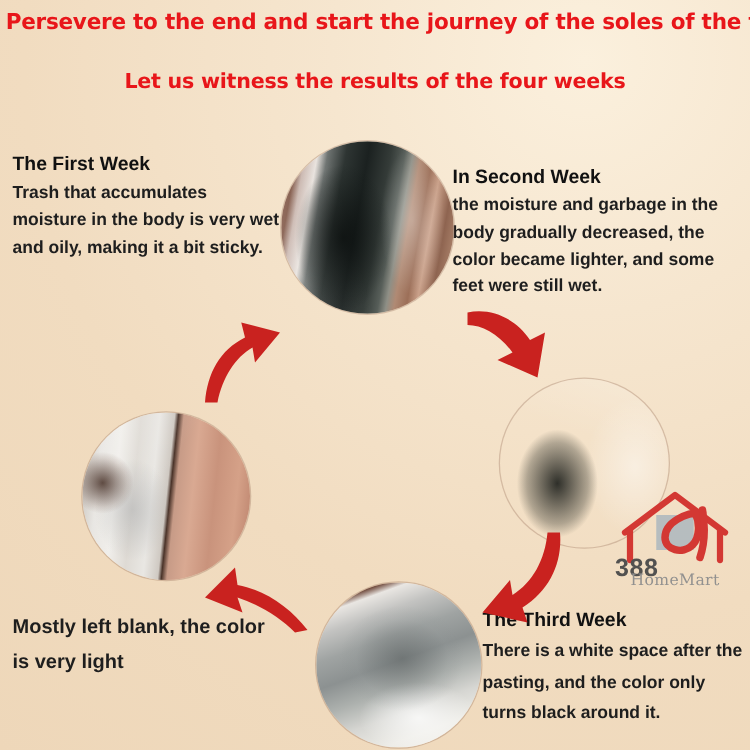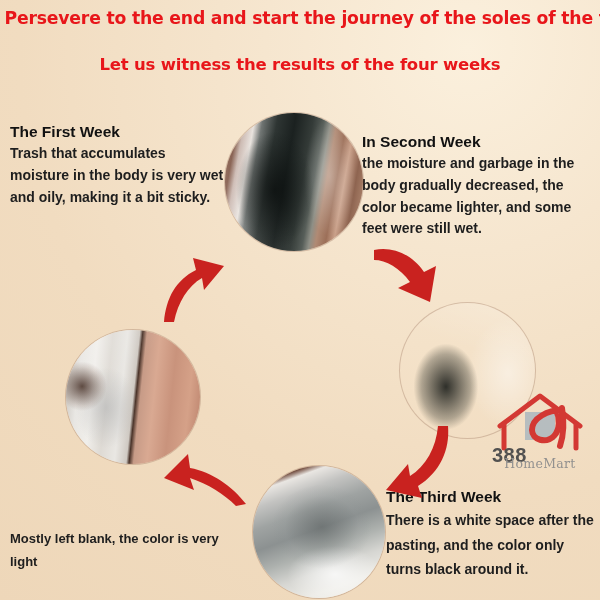--- a/index.html
+++ b/index.html
@@ -60,21 +60,21 @@
     font-size: 14px;
     line-height: 1.55;
     color: #1e1e1e;
   }
   #block-week1 { left: 10px;  top: 122px;  width: 215px; }
   #block-week2 { left: 362px; top: 120px;  width: 235px; margin-top: 12px; }
   #block-week3 { left: 386px; top: 487px;  width: 212px; }
   #block-week4 { left: 10px;  top: 488px;  width: 215px; }
   #block-week3 .week-body,
   #block-week4 .week-body { line-height: 1.75; }
-  #block-week4 .week-body { font-size: 13px; margin-top: 40px; }
+  #block-week4 .week-body { font-size: 16px; }
   #block-week3 .week-body { font-size: 14px; }
 
   
   .photo {
     position: absolute;
     border-radius: 50%;
     overflow: hidden;
     box-shadow: 0 0 0 1px rgba(120,70,50,0.25);
   }
   .photo .inner { position: absolute; inset: 0; }

